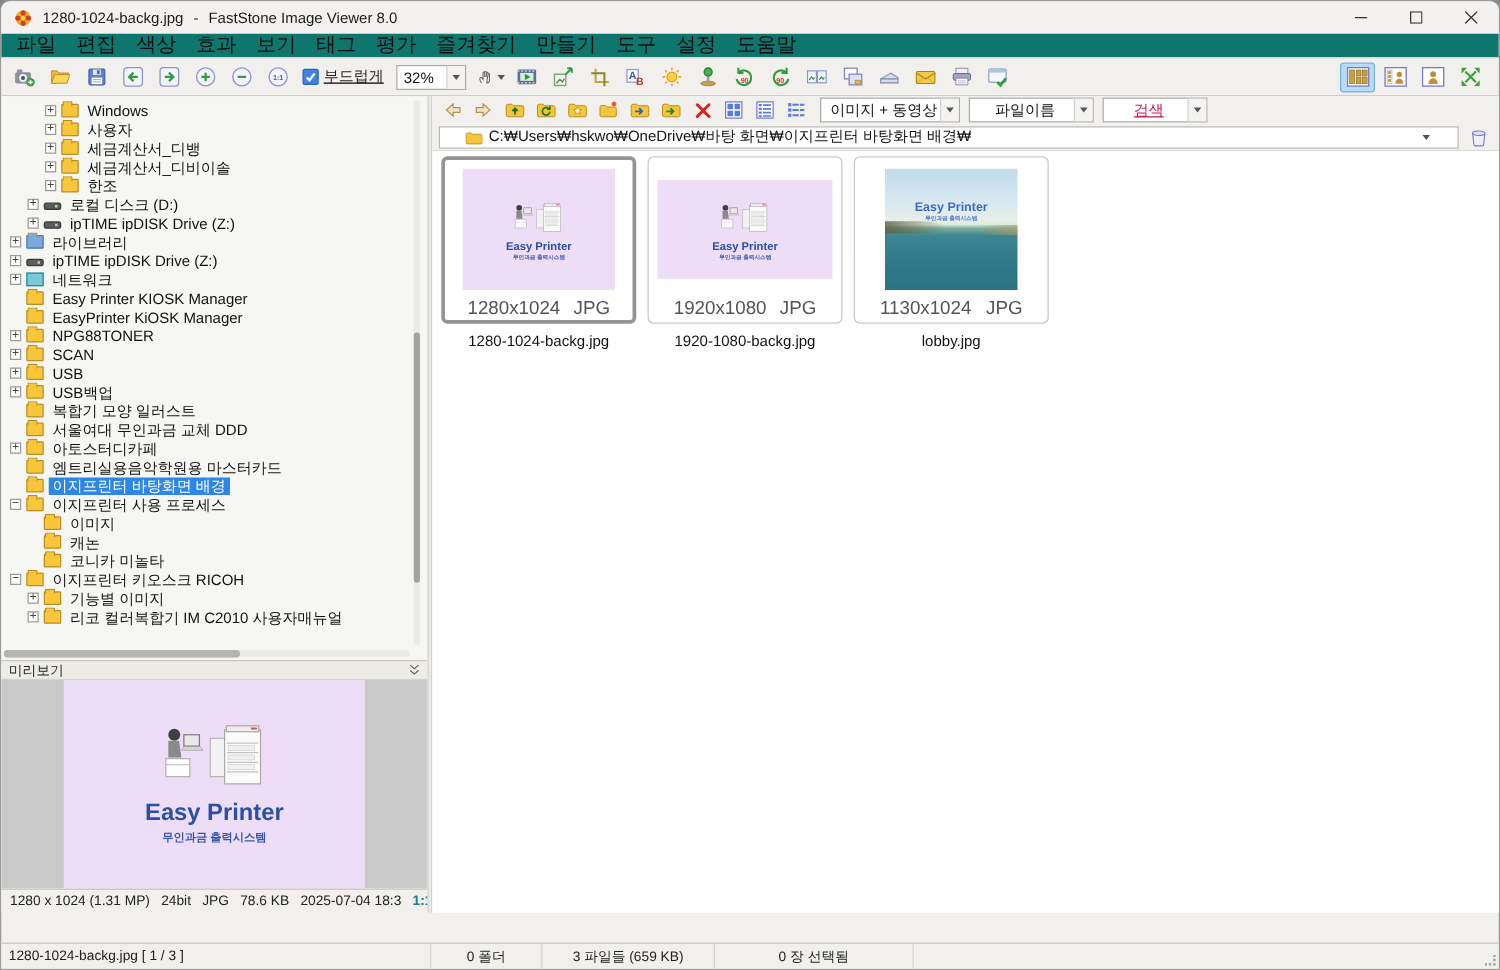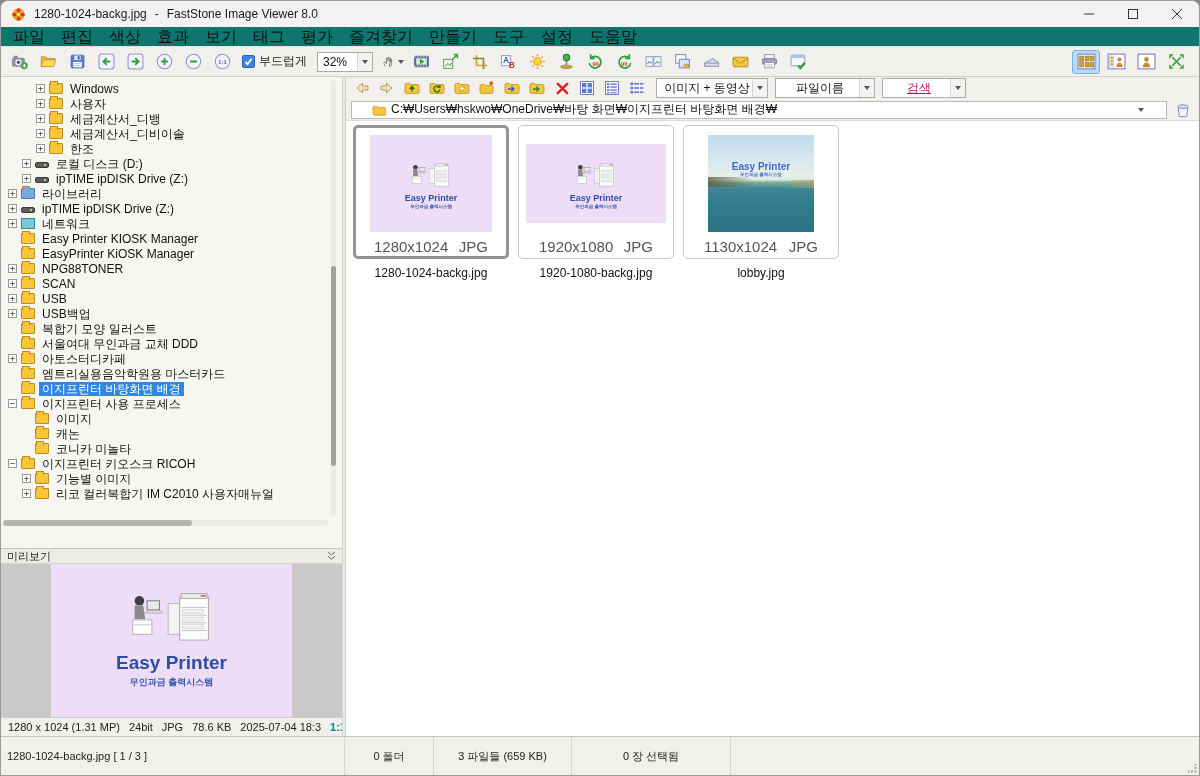--- a/index.html
+++ b/index.html
@@ -14,21 +14,21 @@
   .win-btn { width:44px; height:26px; display:flex; align-items:center; justify-content:center; background:none; border:none; cursor:pointer; }
 
   
   .menubar { height:19px; background:#0f766e; display:flex; align-items:flex-end; padding-left:4px; font-size:16px; color:#111; flex-shrink:0; }
   .menu-item { padding:0 8px; line-height:19px; cursor:default; }
 
   
   .toolbar { height:31px; background:#f1f0ed; border-top:1px solid #e6e4e0; border-bottom:1px solid #cfcdc8; display:flex; align-items:center; padding:0 5px; gap:2px; flex-shrink:0; }
   .tbtn { width:27px; height:25px; display:flex; align-items:center; justify-content:center; background:none; border:none; border-radius:3px; cursor:pointer; }
   .tbtn svg { display:block; }
-  .smooth { display:flex; align-items:center; gap:4px; margin:0 4px; }
+  .smooth { display:flex; align-items:center; gap:4px; margin:0 4px;text-decoration:underline; }
   .cb { width:13px; height:13px; background:#3f84e0; border:1px solid #2a64b4; border-radius:2px; display:flex; align-items:center; justify-content:center; }
   .cb-label { font-size:12px; color:#222; }
   .zoom-combo { width:56px; height:20px; background:#fff; border:1px solid #ababab; display:flex; align-items:center; margin:0 4px; }
   .zoom-combo .val { flex:1; font-size:12px; padding-left:5px; color:#111; }
   .combo-arrow-btn { width:15px; height:100%; border-left:1px solid #d5d5d5; display:flex; align-items:center; justify-content:center; background:#f4f3f1; }
   .arr { width:0; height:0; border-left:3.5px solid transparent; border-right:3.5px solid transparent; border-top:4px solid #555; }
   .handwrap { display:flex; align-items:center; }
   .mini-arr { margin-left:2px; }
   .viewgroup { margin-left:auto; display:flex; gap:2px; padding-right:4px; }
   .vbtn { width:28px; height:24px; display:flex; align-items:center; justify-content:center; border:1px solid transparent; border-radius:3px; background:none; cursor:pointer; }
@@ -53,21 +53,21 @@
   .tico.drive::after { content:""; position:absolute; right:2px; top:1px; width:2px; height:2px; background:#9fe09f; }
   .tico.network { background:#7ac8d8; border:1px solid #2a8a9a; }
   .tlabel { padding:0 3px; line-height:14px; }
   .tlabel.sel { background:#2e86e5; color:#fff; }
   .vscroll { position:absolute; right:6px; top:3px; width:5px; height:436px; background:#ecebe7; border-radius:3px; }
   .vscroll .thumbbar { position:absolute; left:0; width:5px; top:186px; height:200px; background:#a2a2a2; border-radius:3px; }
   .hscroll { position:absolute; left:2px; right:14px; bottom:2px; height:6px; background:#ecebe7; border-radius:3px; }
   .hscroll .thumbbar { position:absolute; top:0; height:6px; left:0; width:58%; background:#b5b4b0; border-radius:3px; }
 
   
-  .preview-header { height:16px; background:#edece7; border-top:1px solid #c9c7c2; border-bottom:1px solid #d6d4cf; display:flex; align-items:center; padding:0 6px; font-size:11px; color:#222; flex-shrink:0;margin-top:20px; }
+  .preview-header { height:16px; background:#edece7; border-top:1px solid #c9c7c2; border-bottom:1px solid #d6d4cf; display:flex; align-items:center; padding:0 6px; font-size:11px; color:#222; flex-shrink:0; }
   .ph-collapse { margin-left:auto; display:flex; cursor:pointer; }
   .preview-canvas { flex:1; background:#c9c9c9; display:flex; justify-content:center; overflow:hidden; }
   .pimg { width:241px; height:100%; background:#eeddf7; display:flex; flex-direction:column; align-items:center; justify-content:center; }
   .plogo-title { font-size:19px; font-weight:800; color:#2b4fa6; letter-spacing:0; margin-top:2px; }
   .plogo-sub { font-size:9px; font-weight:bold; color:#3558b0; margin-top:2px; }
   .preview-info { height:19px; background:#f1f0ed; border-top:1px solid #cfcdc8; display:flex; align-items:center; gap:9px; padding:0 7px; font-size:11px; color:#222; flex-shrink:0; white-space:nowrap; }
   .preview-info .ratio { color:#0e8388; font-weight:bold; }
   .preview-info svg { flex-shrink:0; }
 
   
@@ -102,21 +102,21 @@
   .tl-sub { font-size:5px; font-weight:bold; color:#3558b0; transform:scale(.9); }
   .timg.lobby { background:linear-gradient(180deg,#c2dcec 0%,#d9e9f0 30%,#e7efe9 42%,#dcebe0 46%,#7fae9a 49%,#3d8694 55%,#2f7d8d 72%,#2b7383 100%); justify-content:flex-start; }
   .timg.lobby::before { content:""; position:absolute; left:0; top:43%; width:46%; height:11%; background:linear-gradient(90deg,rgba(88,86,58,.75),rgba(88,86,58,0)); border-radius:0 50% 50% 0; }
   .timg.lobby::after { content:""; position:absolute; right:0; top:46%; width:30%; height:9%; background:linear-gradient(270deg,rgba(172,156,104,.65),rgba(172,156,104,0)); }
   .lob-title { margin-top:26px; font-size:10px; font-weight:800; color:#3a66cc; text-shadow:0 0 2px rgba(255,255,255,.6); }
   .lob-sub { font-size:4.5px; color:#4a6fd4; font-weight:bold; }
   .meta { height:17px; display:flex; align-items:center; justify-content:space-between; padding:0 17px; font-size:15px; color:#555; }
   .fname { margin-top:7px; text-align:center; font-size:12px; color:#111; white-space:nowrap; overflow:hidden; }
 
   
-  .statusbar { height:39px; background:#f1f0ed; border-top:1px solid #c6c4c0; display:flex; align-items:center; font-size:11px; color:#222; flex-shrink:0; }
+  .statusbar { height:21px; background:#f1f0ed; border-top:1px solid #c6c4c0; display:flex; align-items:center; font-size:11px; color:#222; flex-shrink:0;margin-top:24px; }
   .scell { height:100%; display:flex; align-items:center; border-right:1px solid #d7d5d1; padding:0 6px; }
   .scell.c { justify-content:center; }
   .s0 { width:344px; }
   .s1 { width:89px; }
   .s2 { width:138px; }
   .s3 { width:159px; }
   .sfill { flex:1; border-right:none; }
   .grip { width:14px; height:100%; display:flex; align-items:flex-end; justify-content:flex-end; padding:0 2px 2px 0; }
 </style>
 </head>

